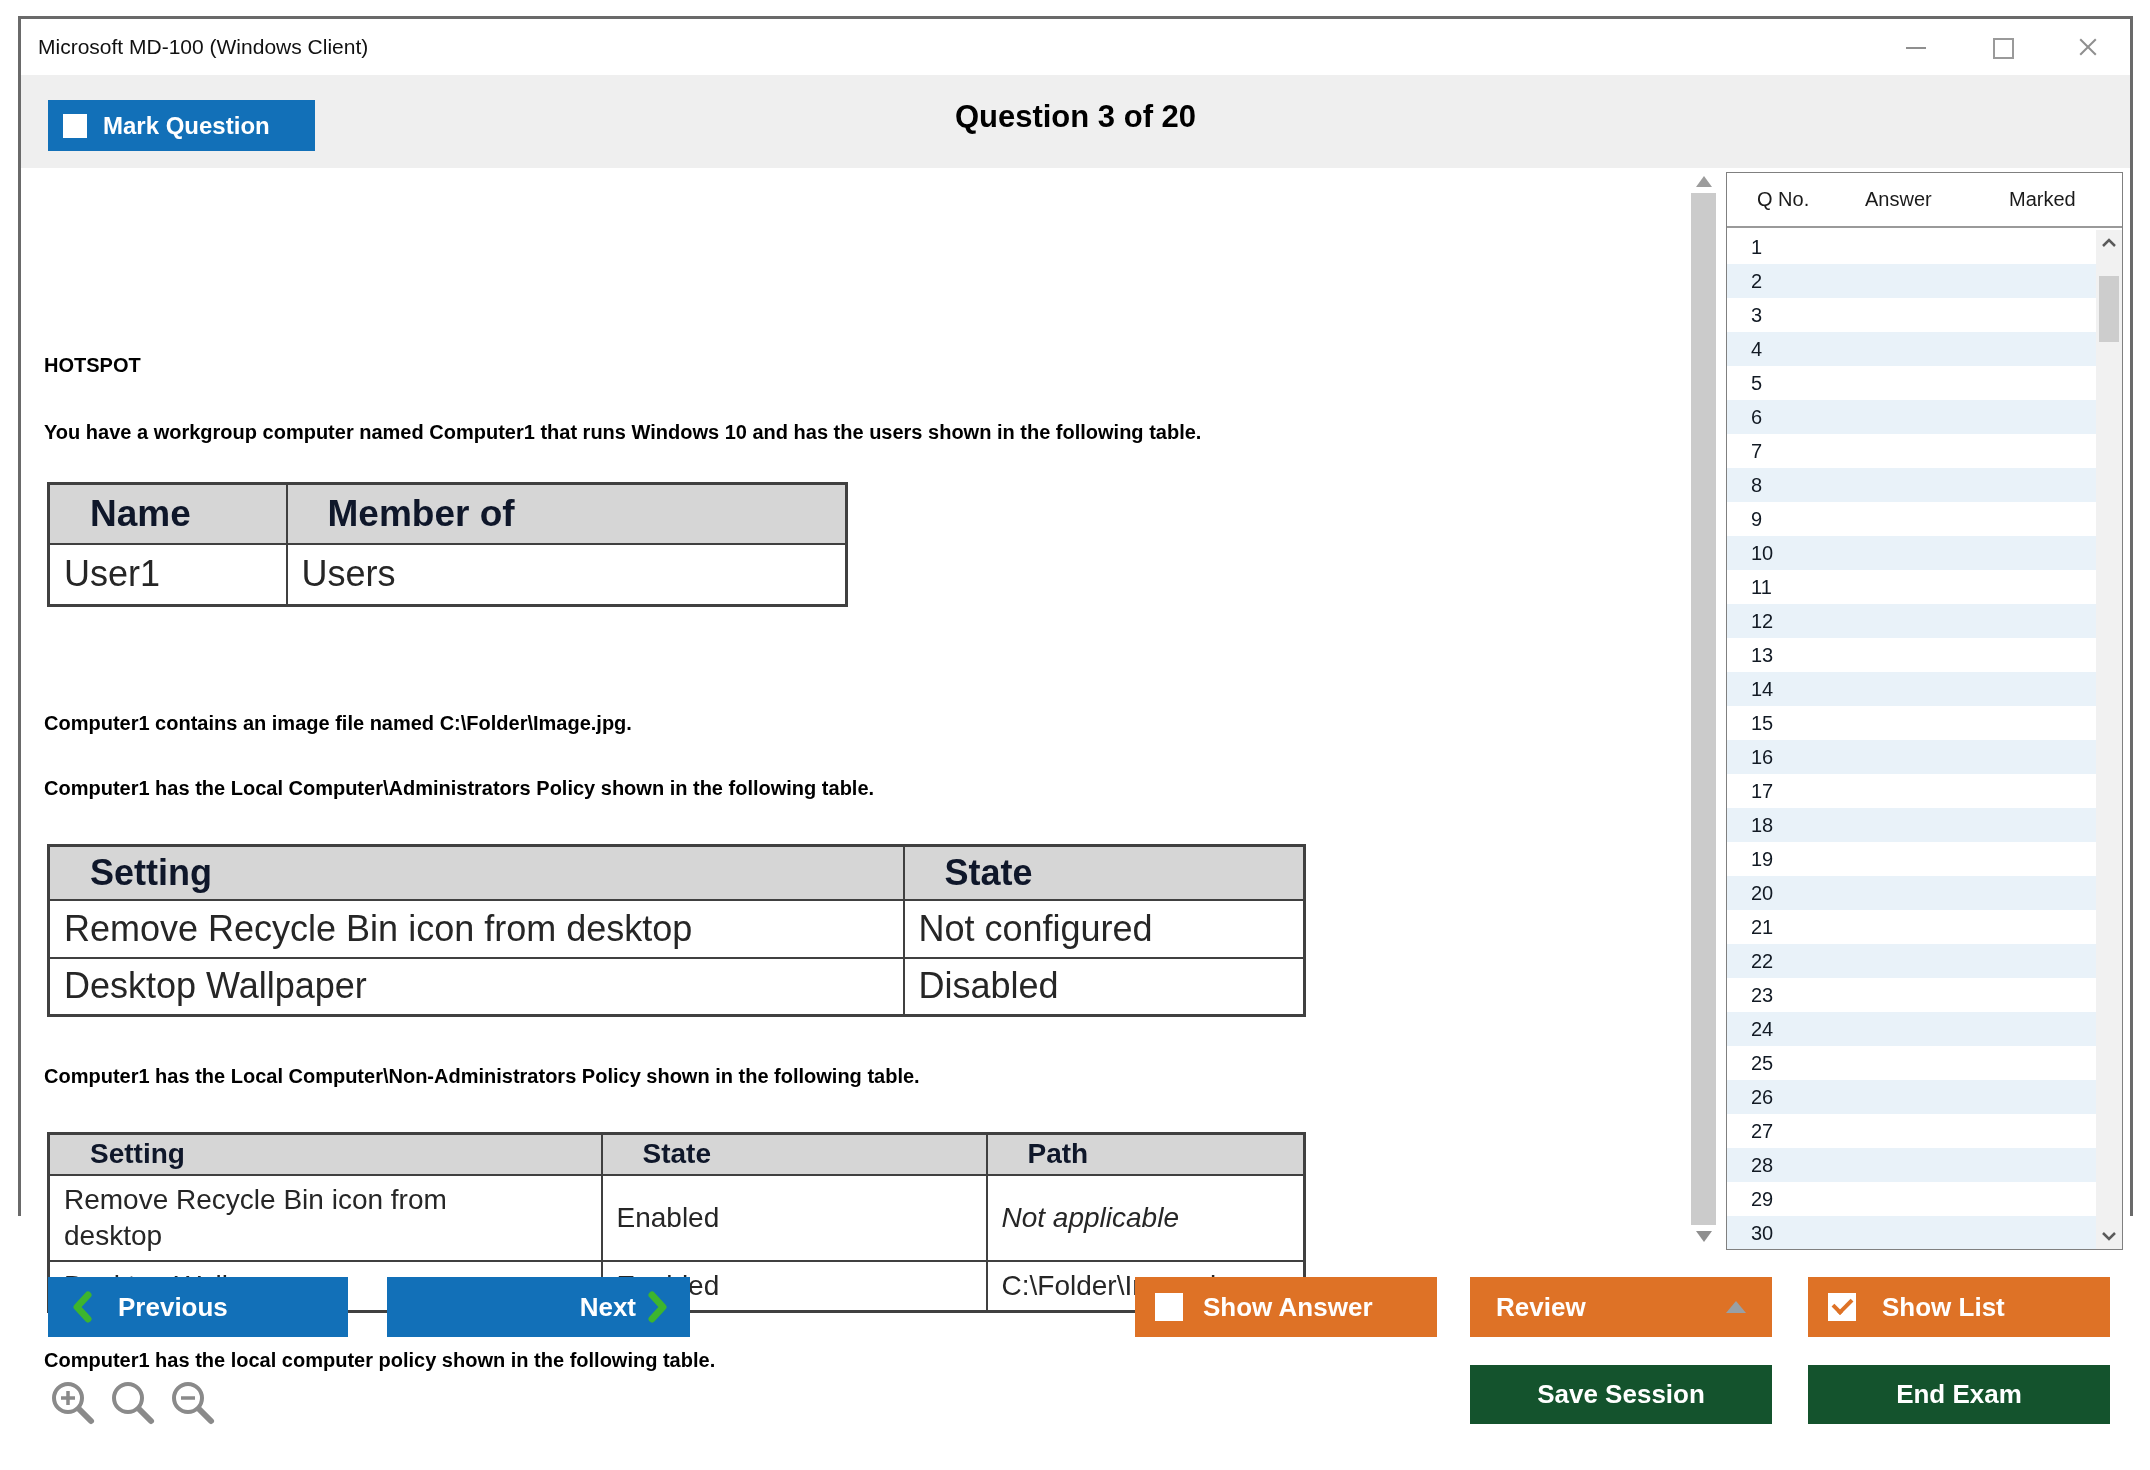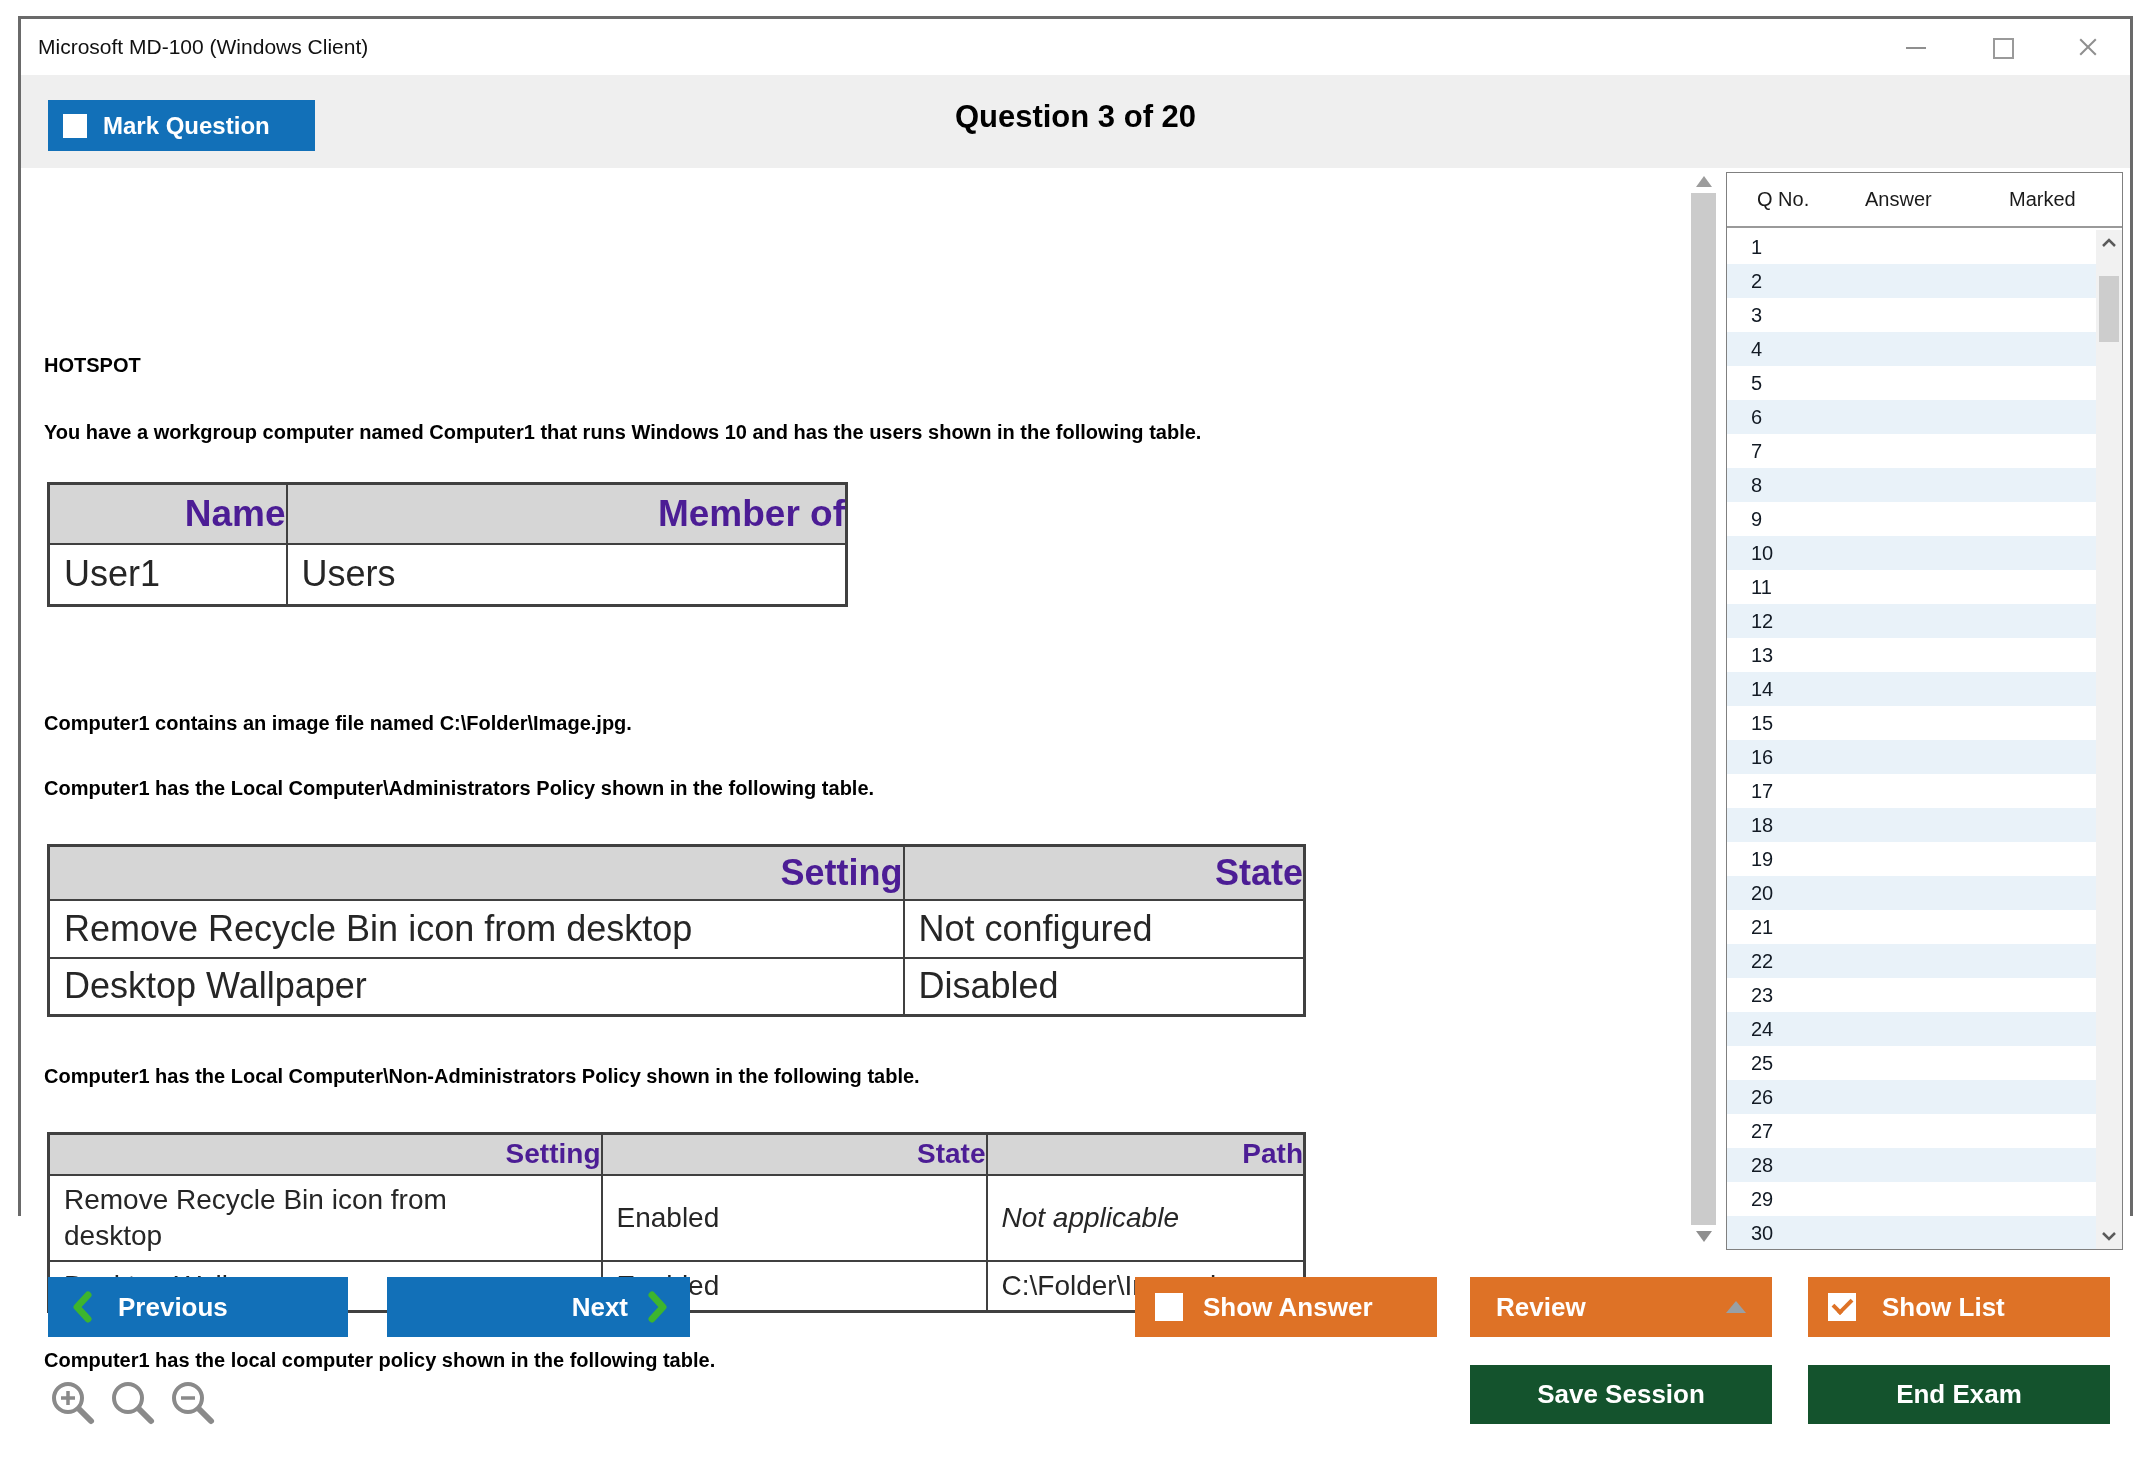--- a/index.html
+++ b/index.html
@@ -29,21 +29,21 @@
   .q-counter { position:absolute; left:0; right:0; top:24px; text-align:center;
     font-size:31px; font-weight:bold; color:#000; }
 
   
   .content { position:absolute; left:0; top:149px; right:0; height:1082px; background:#fff; }
   .para { position:absolute; left:23px; font-size:20px; color:#000; white-space:nowrap;font-weight:bold; }
 
   table { border-collapse:collapse; table-layout:fixed; position:absolute; background:#fff; }
   table, th, td { border:2px solid #404040; }
   table { border-width:3px; }
-  th { background:#d6d6d6; font-weight:bold; text-align:right; color:#4c1d95;padding-left:40px; }
+  th { background:#d6d6d6; font-weight:bold; text-align:left; color:#0f172a;padding-left:40px; }
   td { color:#262626; text-align:left; vertical-align:middle; }
 
   .tbl-users { left:26px; top:314px; width:798px; font-size:36px; }
   .tbl-users th { height:60px; font-size:37px; }
   .tbl-users td { height:62px; padding-left:14px; }
 
   .tbl-admin { left:26px; top:676px; width:1256px; font-size:36px; }
   .tbl-admin th { height:54px; font-size:36px; }
   .tbl-admin td { height:58px; padding-left:14px; }
 
@@ -77,21 +77,21 @@
   .chev.top { top:8px; } .chev.bottom { bottom:8px; }
 
   
   .footer { position:absolute; left:0; top:1231px; right:0; bottom:0; background:#efefef; }
   .btn { position:absolute; height:60px; width:302px; display:flex; align-items:center;
     color:#fff; font-size:26px; font-weight:600; cursor:pointer; }
   .btn-blue { background:#1270b8; font-weight:bold; }
   .btn-orange { background:#de7226; }
   .btn-navy { background:#14532d; justify-content:center; height:59px; }
   .btn-prev { left:27px; top:27px; width:300px; padding-left:24px; gap:26px; }
-  .btn-next { left:366px; top:27px; width:303px; justify-content:flex-end; padding-right:22px; gap:20px; }
+  .btn-next { left:366px; top:27px; width:303px; justify-content:flex-end; padding-right:22px; gap:12px; }
   .btn-show-answer { left:1114px; top:27px; padding-left:20px; gap:20px; }
   .btn-review { left:1449px; top:27px; justify-content:space-between; padding:0 26px; }
   .btn-show-list { left:1787px; top:27px; padding-left:20px; gap:26px; }
   .btn-save { left:1449px; top:115px; }
   .btn-end { left:1787px; top:115px; }
   .cb-lg { width:28px; height:28px; background:#fff; flex:0 0 auto; position:relative; }
   .cb-lg.checked::after { content:""; position:absolute; left:5px; top:5px; width:15px; height:8px;
     border-left:4px solid #de7226; border-bottom:4px solid #de7226; transform:rotate(-45deg); }
   .rev-tri { width:0; height:0; border-left:10px solid transparent; border-right:10px solid transparent;
     border-bottom:12px solid #98a0a6; }

